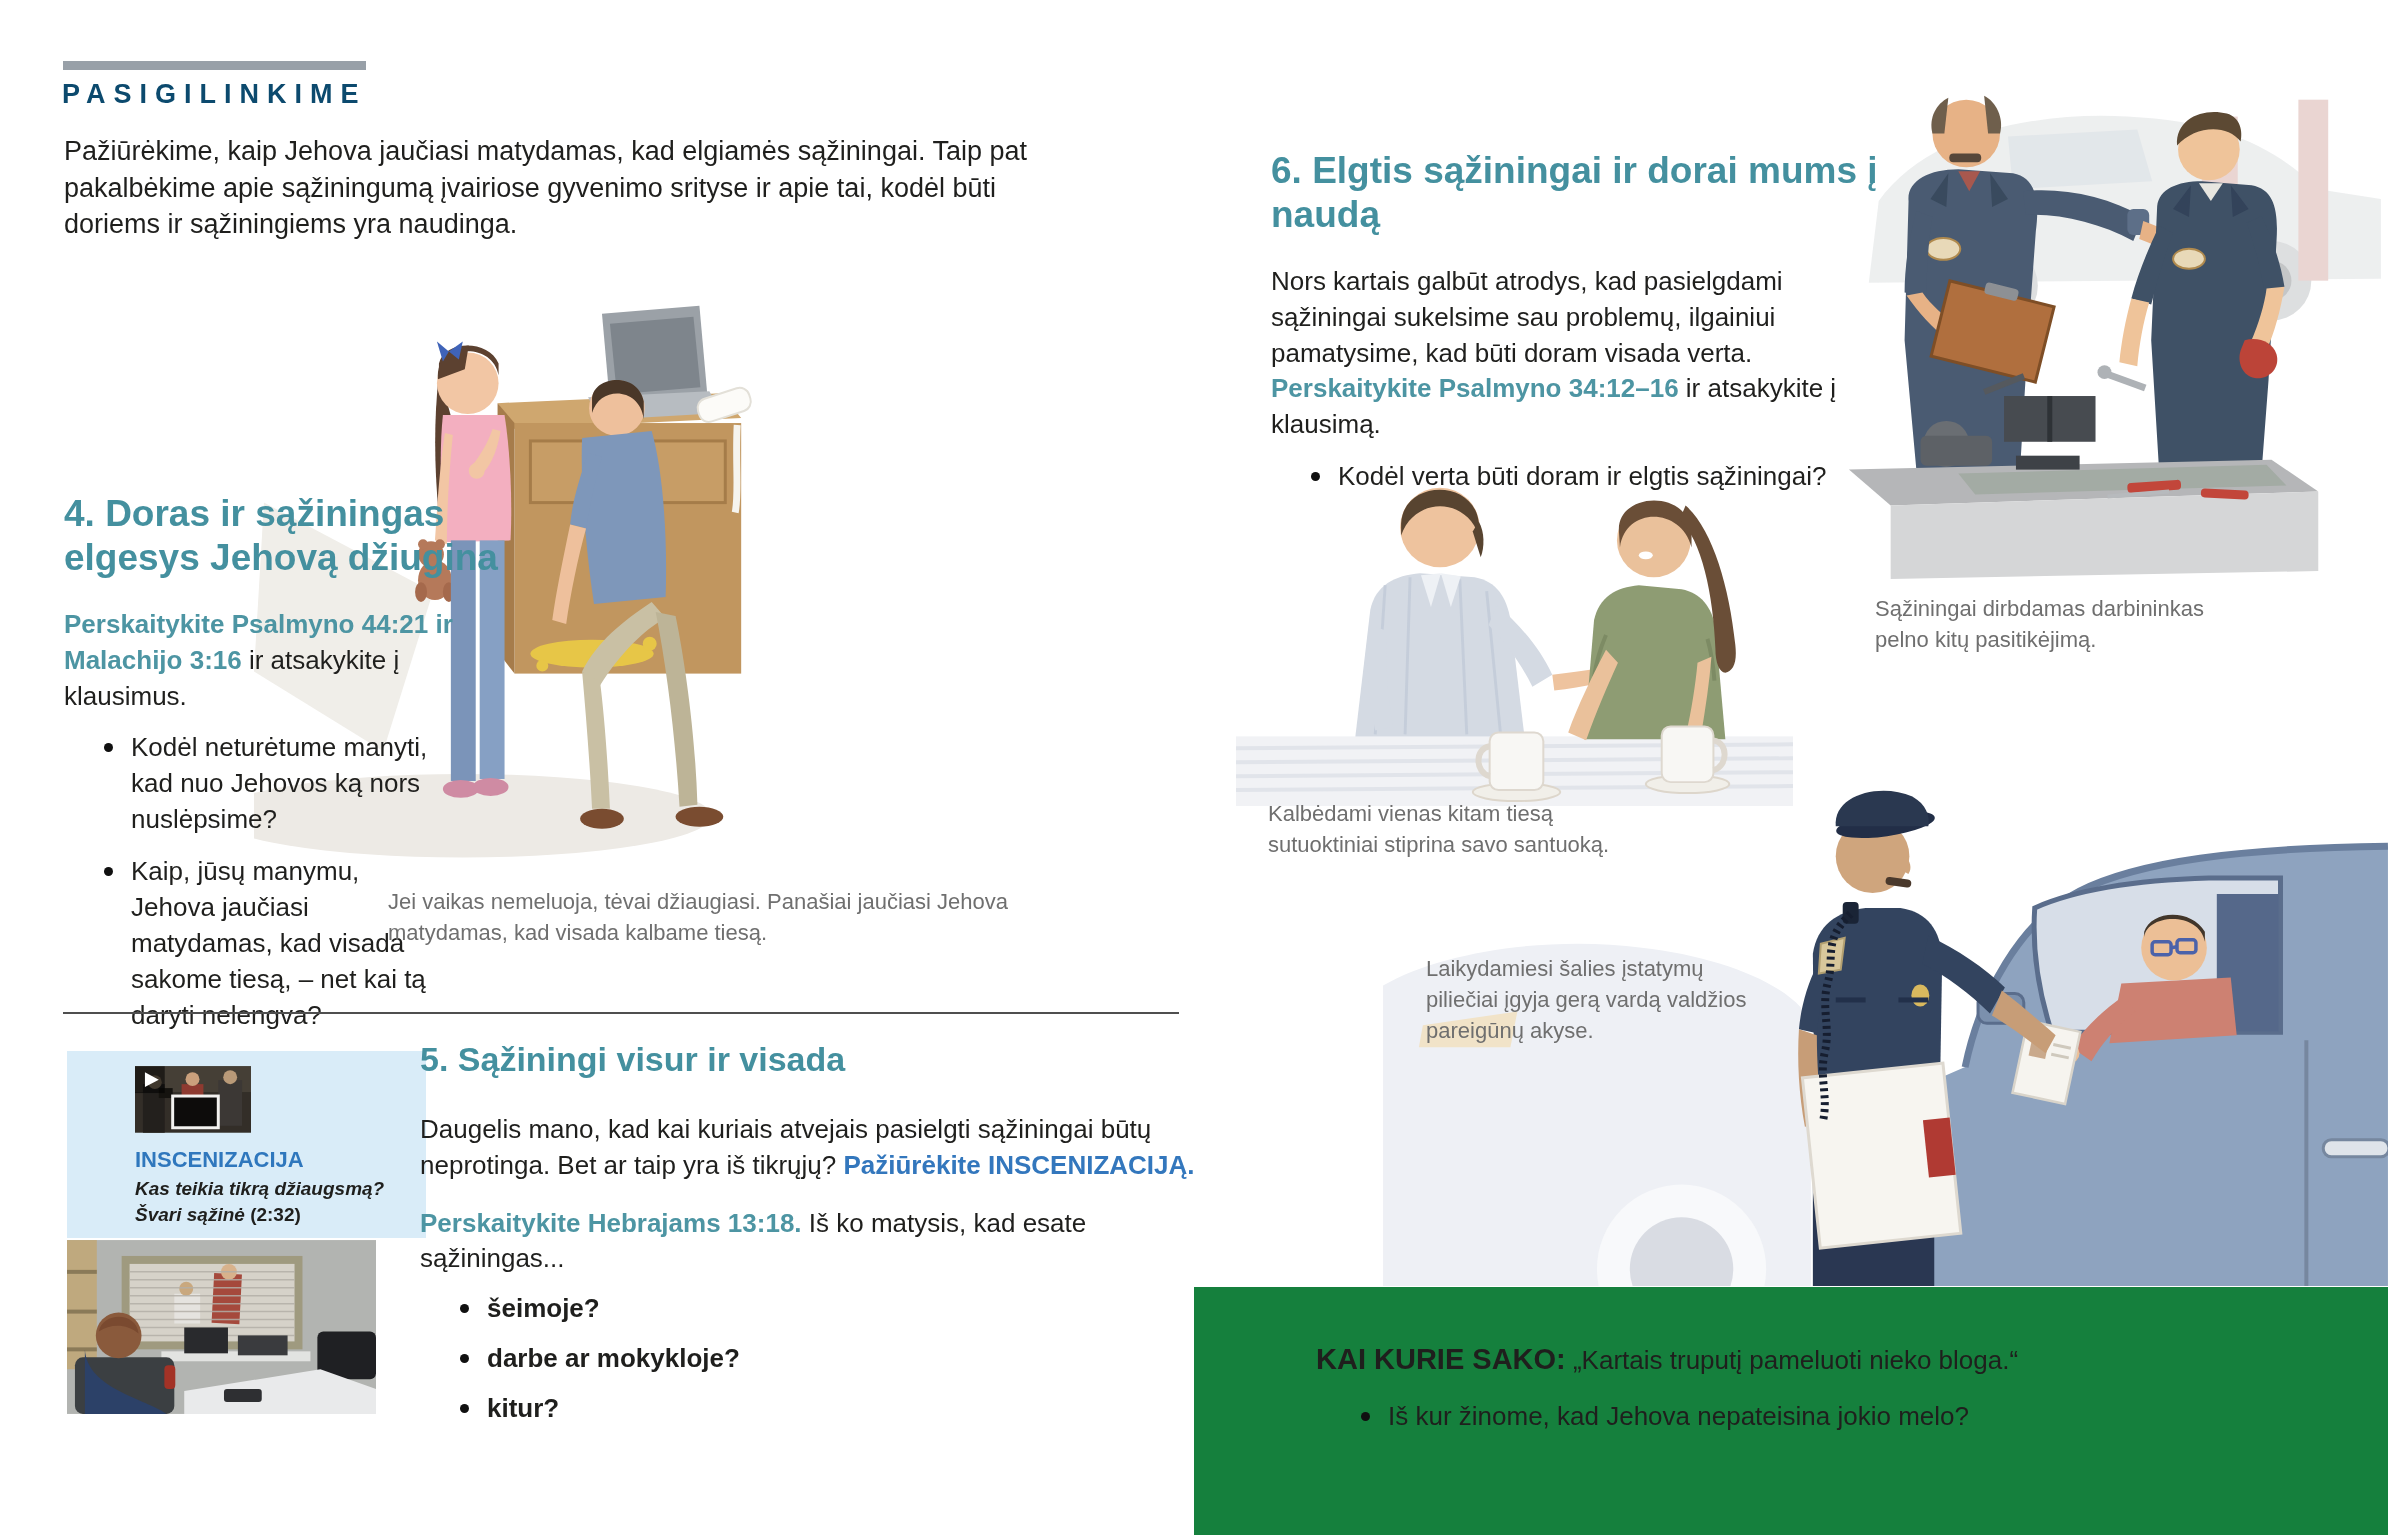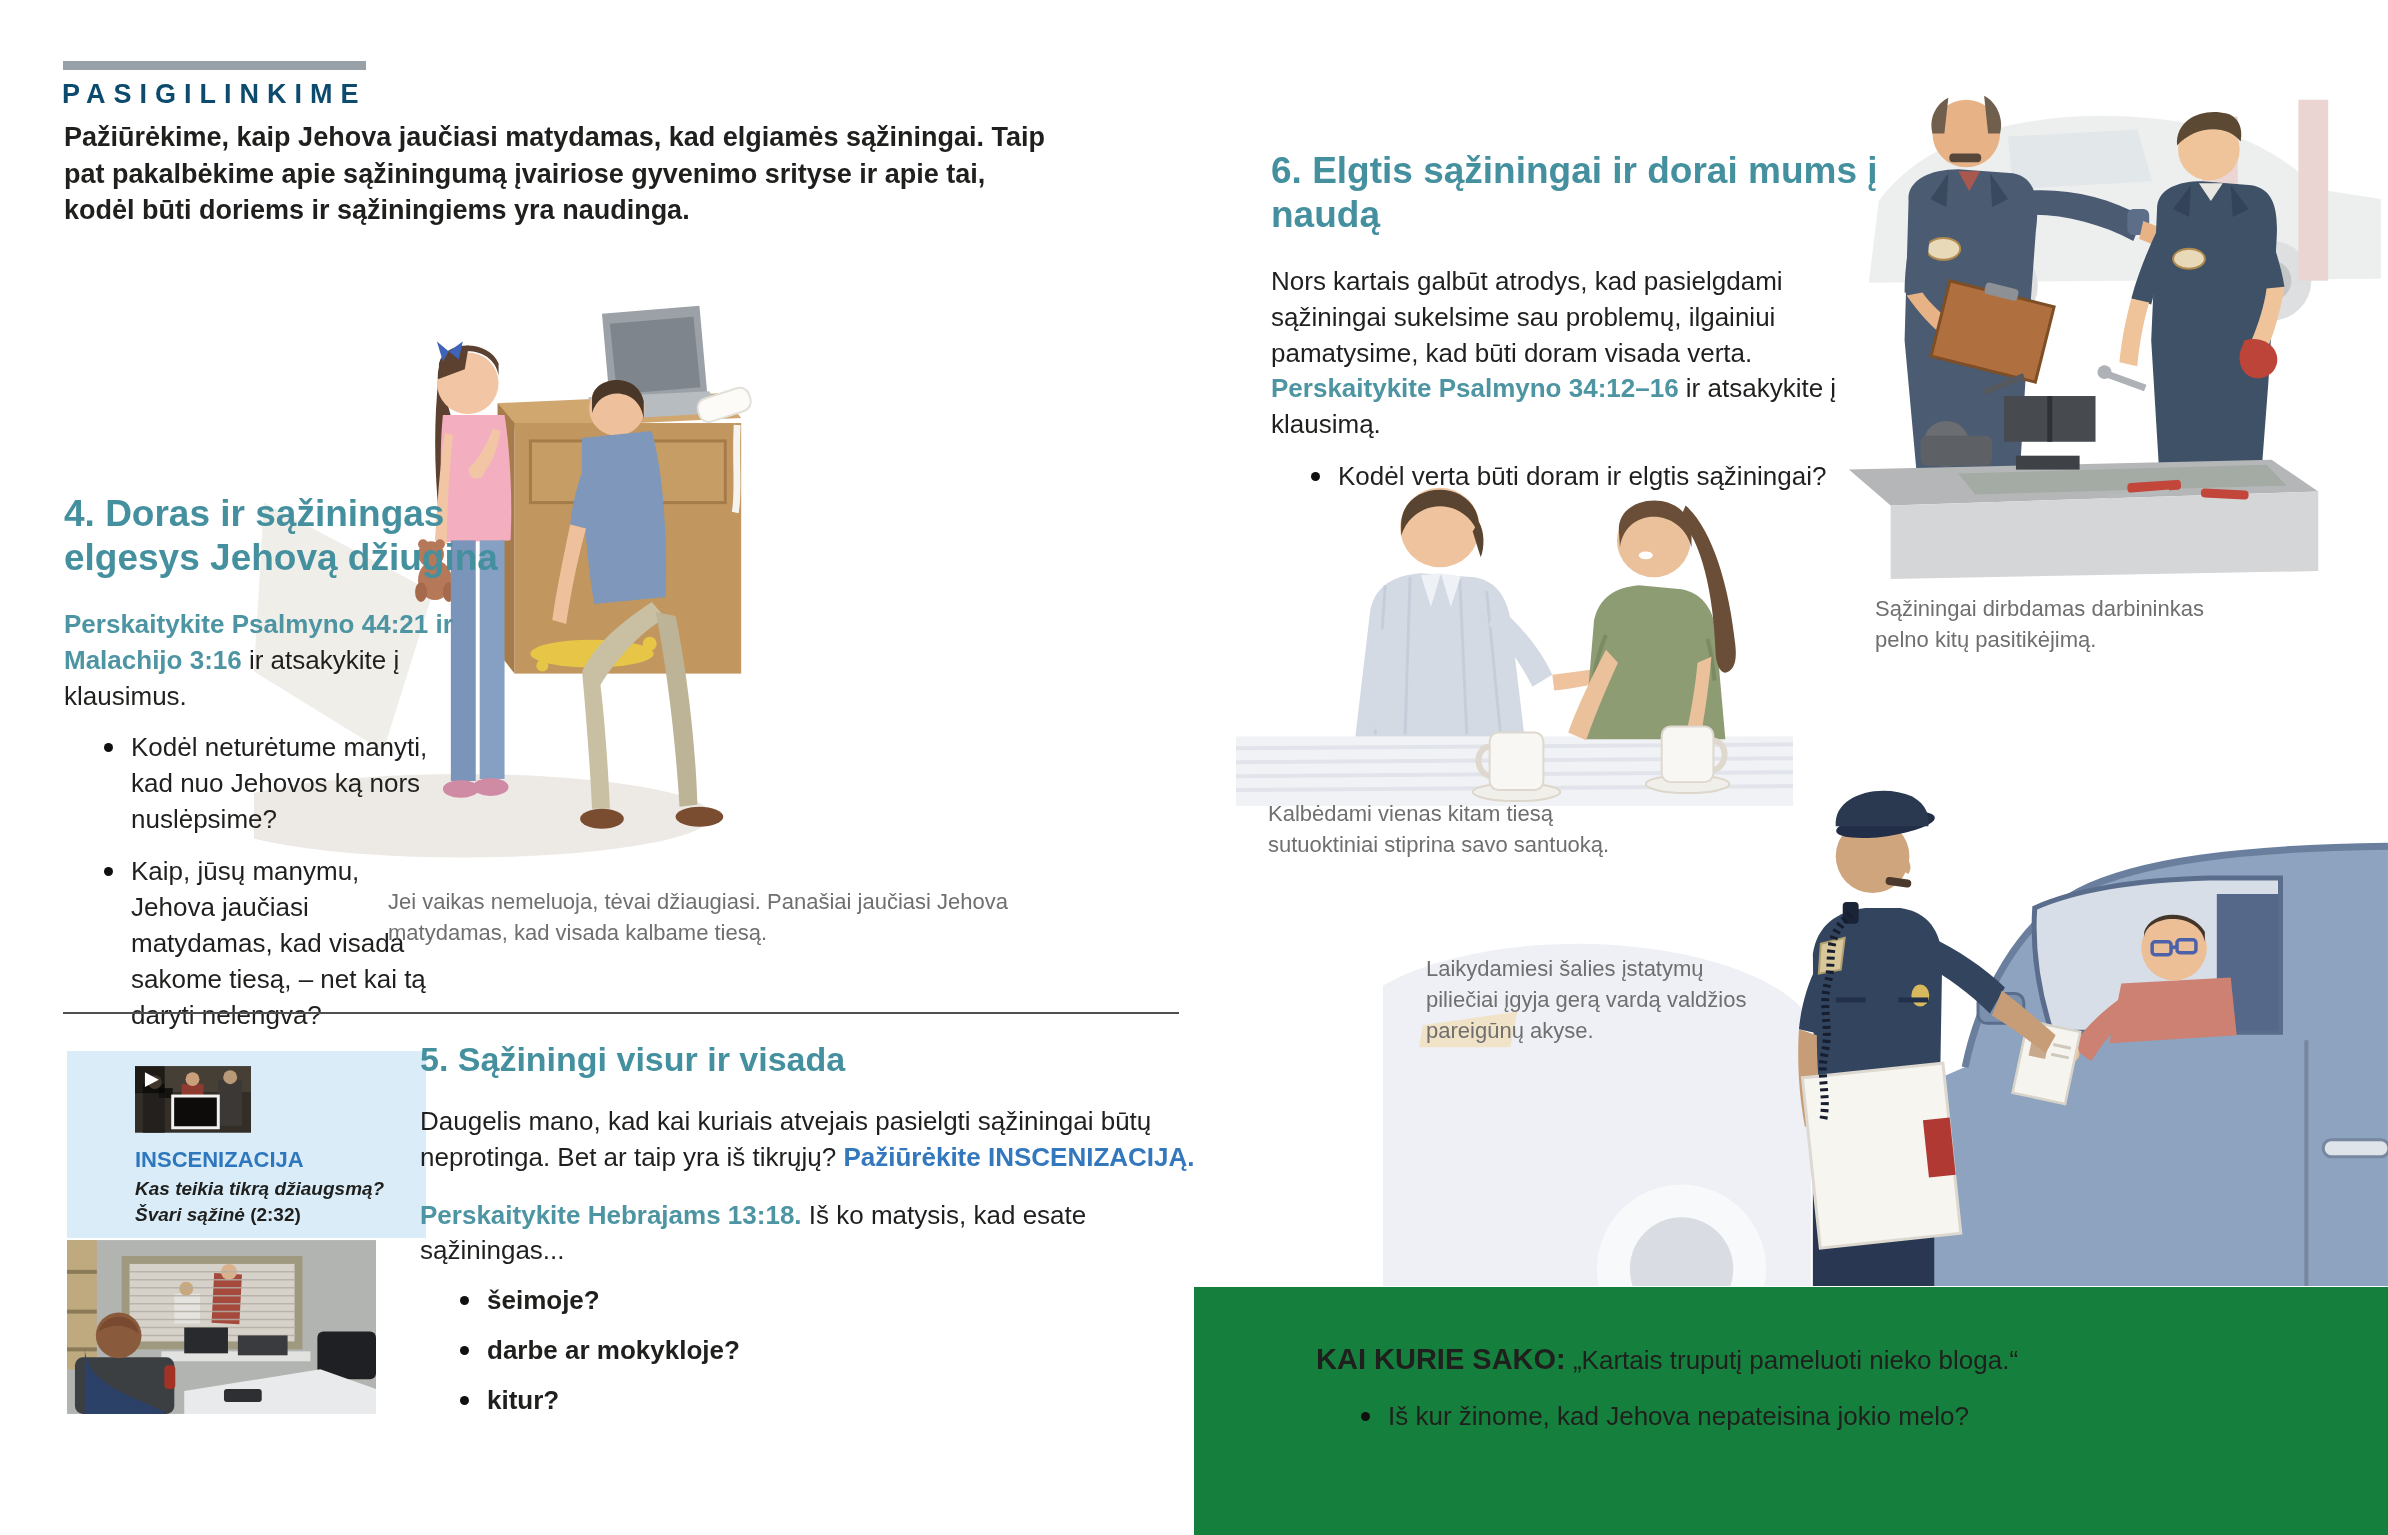--- a/index.html
+++ b/index.html
@@ -32,21 +32,21 @@
   svg{display:block;}
 </style>
 </head>
 <body>
 
 <div id="page">
 
   <div class="abs kicker-bar" style="left:63px;top:61px;width:255px;height:9px;"></div>
   <div class="txt kicker" style="left:62px;top:79px;">PASIGILINKIME</div>
 
-  <div class="txt intro" style="left:64px;top:119px;width:995px;font-weight:bold;">Pažiūrėkime, kaip Jehova jaučiasi matydamas, kad elgiamės sąžiningai. Taip pat pakalbėkime apie sąžiningumą įvairiose gyvenimo srityse ir apie tai, kodėl būti doriems ir sąžiningiems yra naudinga.</div>
+  <div class="txt intro" style="left:64px;top:133px;width:995px;">Pažiūrėkime, kaip Jehova jaučiasi matydamas, kad elgiamės sąžiningai. Taip pat pakalbėkime apie sąžiningumą įvairiose gyvenimo srityse ir apie tai, kodėl būti doriems ir sąžiningiems yra naudinga.</div>
 
   <div class="illo" style="left:254px;top:174px;width:517px;height:687px;">
     <svg width="517" height="687" viewBox="0 0 520 690" aria-hidden="true">
       <ellipse cx="210" cy="645" rx="250" ry="42" fill="#edeae5"></ellipse>
       <polygon points="10,330 180,420 130,580 0,500" fill="#f0eee9"></polygon>
 
       <polygon points="245,230 470,220 490,245 262,256" fill="#cfa76f"></polygon>
       <rect x="262" y="250" width="228" height="252" fill="#c1965f"></rect>
       <rect x="278" y="268" width="196" height="62" fill="#c79d66" stroke="#a57c49" stroke-width="3"></rect>
       <circle cx="376" cy="300" r="5" fill="#8a6236"></circle>
@@ -180,21 +180,21 @@
       <circle cx="52" cy="96" r="23" fill="#8a5a3c"></circle>
       <path d="M32,92 C36,72 70,72 72,94 C60,84 44,84 32,92 Z" fill="#7a4a30"></path>
       <rect x="98" y="126" width="11" height="24" rx="4" fill="#a33226"></rect>
       <polygon points="118,152 255,130 311,150 311,175 118,175" fill="#e9eaeb"></polygon>
       <rect x="158" y="150" width="38" height="13" rx="3" fill="#2e2f32"></rect>
     </svg>
   </div>
 
   <div class="txt" style="left:420px;top:1039px;width:776px;">
     <h2 class="h-s5">5. Sąžiningi visur ir visada</h2>
-    <p class="body-p" style="margin-top:24px;width:776px;">
+    <p class="body-p" style="margin-top:32px;width:776px;">
       <span>Daugelis mano, kad kai kuriais atvejais pasielgti sąžiningai būtų neprotinga. Bet ar taip yra iš tikrųjų? </span><span class="link-blue">Pažiūrėkite INSCENIZACIJĄ.</span>
     </p>
     <p class="body-p" style="margin-top:22px;width:776px;">
       <span class="scripture">Perskaitykite Hebrajams 13:18.</span><span> Iš ko matysis, kad esate sąžiningas...</span>
     </p>
     <ul class="bullets" style="margin-left:40px;margin-top:6px;font-weight:bold;">
       <li class="bullet" style="margin-top:14px;">
         <span class="dot"></span>
         <span class="btxt">šeimoje?</span>
       </li>

